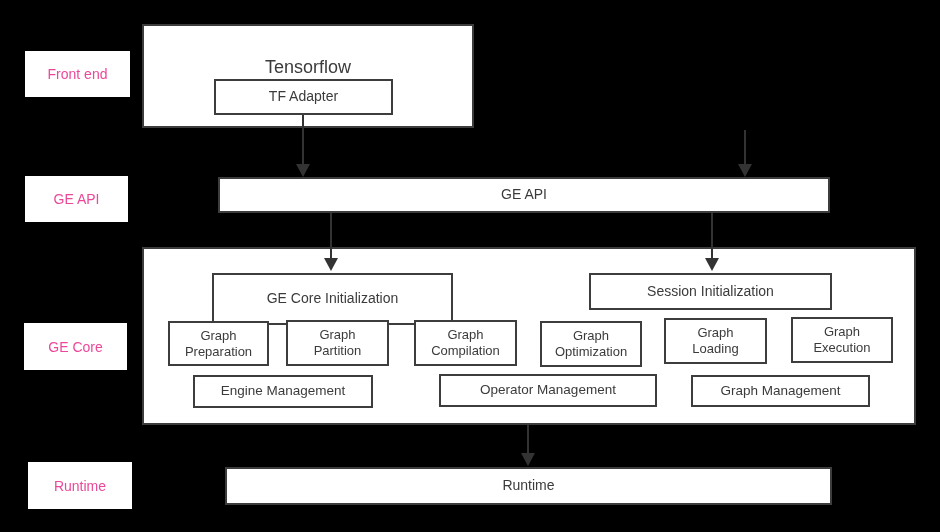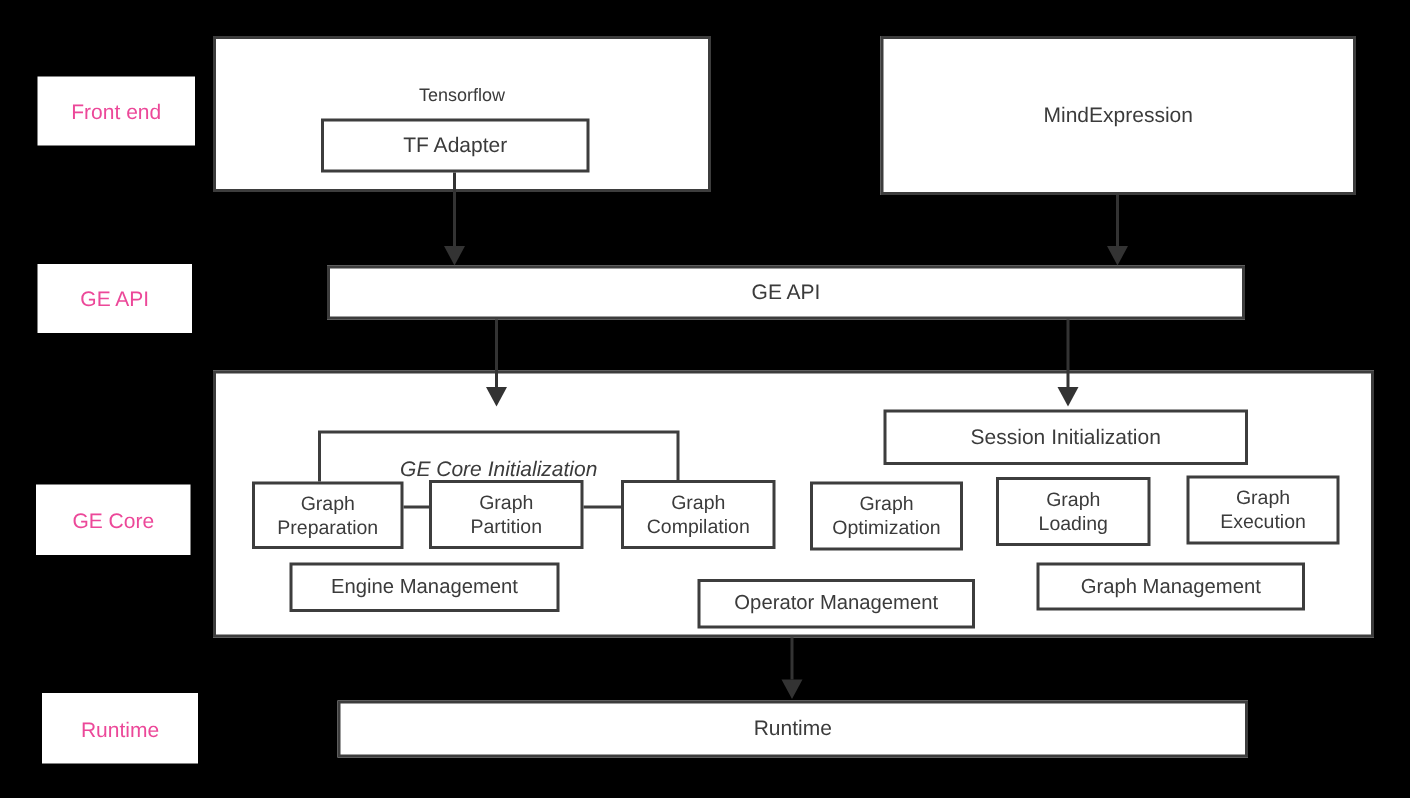--- a/index.html
+++ b/index.html
@@ -39,21 +39,21 @@
     justify-content: center;
     text-align: center;
     font-size: 14px;
     color: #ec4899;
   }
   .container-title {
     position: absolute;
     left: 0;
     right: 0;
     text-align: center;
-    font-size: 12px;
+    font-size: 18px;
     color: #3b3b3b;
   }
   .two-line {
     font-size: 13px;
     flex-direction: column;
     line-height: 16px;
   }
   .mgmt { font-size: 13.5px; }
   .arrow-stem {
     position: absolute;
@@ -75,32 +75,32 @@
   #lbl-ge-core   { left: 24px;  top: 323px; width: 103px; height: 47px; }
   #lbl-runtime   { left: 28px;  top: 462px; width: 104px; height: 47px; }
 
   #box-tensorflow     { left: 142px; top: 24px;  width: 332px; height: 104px; }
   #box-tf-adapter     { left: 214px; top: 79px;  width: 179px; height: 36px; }
   #box-mindexpression { left: 587px; top: 24px;  width: 317px; height: 106px; }
 
   #bar-ge-api  { left: 218px; top: 177px; width: 612px; height: 36px; }
 
   #box-ge-core { left: 142px; top: 247px; width: 774px; height: 178px; }
-  #box-ge-core-init { left: 212px; top: 287px; width: 241px; height: 52px; font-style: italic; }
+  #box-ge-core-init { left: 212px; top: 273px; width: 241px; height: 52px; }
   #box-session-init { left: 589px; top: 273px; width: 243px; height: 37px; }
 
   #box-graph-preparation  { left: 168px; top: 321px; width: 101px; height: 45px; }
   #box-graph-partition    { left: 286px; top: 320px; width: 103px; height: 46px; }
   #box-graph-optimization { left: 414px; top: 320px; width: 103px; height: 46px; }
   #box-graph-compilation  { left: 540px; top: 321px; width: 102px; height: 46px; }
   #box-graph-loading      { left: 664px; top: 318px; width: 103px; height: 46px; }
   #box-graph-execution    { left: 791px; top: 317px; width: 102px; height: 46px; }
 
   #box-engine-management   { left: 193px; top: 375px; width: 180px; height: 33px; }
-  #box-operator-management { left: 439px; top: 386px; width: 185px; height: 33px; margin-left: 26px; }
+  #box-operator-management { left: 439px; top: 374px; width: 218px; height: 33px; }
   #box-graph-management    { left: 691px; top: 375px; width: 179px; height: 32px; }
 
   #bar-runtime { left: 225px; top: 467px; width: 607px; height: 38px; }
 
   
   #arr1-stem { left: 302px; top: 115px; height: 49px; }
   #arr1-head { left: 296px; top: 164px; }
   #arr2-stem { left: 744px; top: 130px; height: 34px; }
   #arr2-head { left: 738px; top: 164px; }
   #arr3-stem { left: 330px; top: 213px; height: 45px; }
@@ -117,21 +117,20 @@
 
   <div class="label-box" id="lbl-front-end">Front end</div>
   <div class="label-box" id="lbl-ge-api">GE API</div>
   <div class="label-box" id="lbl-ge-core">GE Core</div>
   <div class="label-box" id="lbl-runtime">Runtime</div>
 
   <div class="box" id="box-tensorflow">
     <span class="container-title" style="top: 30px;">Tensorflow</span>
   </div>
   <div class="box" id="box-tf-adapter">TF Adapter</div>
-  <div class="box" id="box-mindexpression">MindExpression</div>
 
   <div class="box" id="bar-ge-api">GE API</div>
 
   <div class="box" id="box-ge-core"></div>
 
   <div class="box" id="box-ge-core-init">GE Core Initialization</div>
   <div class="box" id="box-session-init">Session Initialization</div>
 
   <div class="box two-line" id="box-graph-preparation">
     <span>Graph</span>

